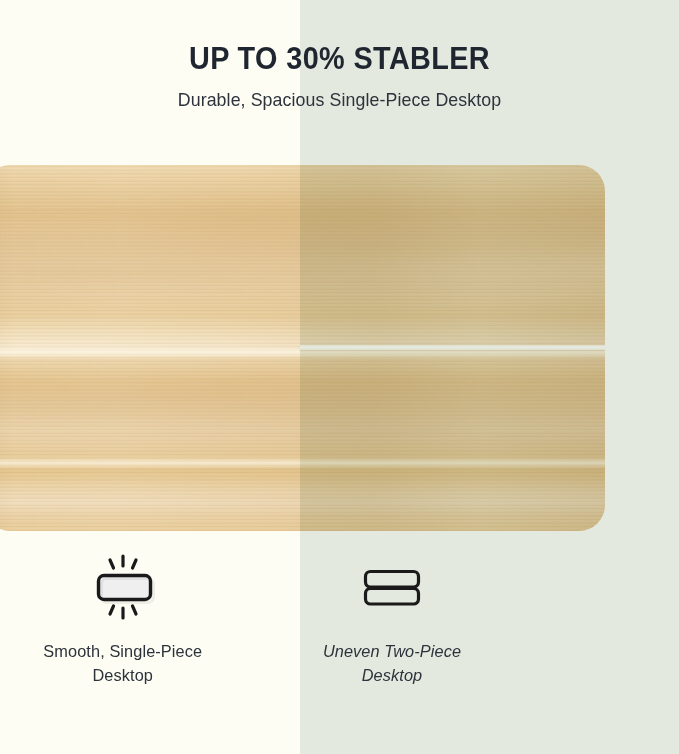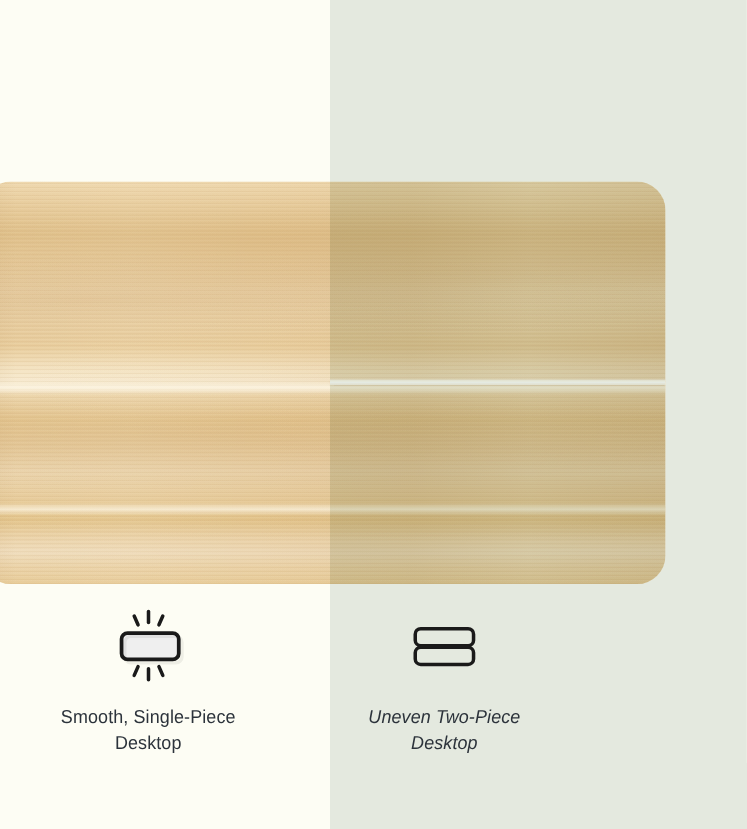--- a/index.html
+++ b/index.html
@@ -189,21 +189,21 @@
     position: absolute;
     left: 316px; top: 0;
     width: 305px; height: 366px;
     background: rgba(170,184,158,0.30);
     mix-blend-mode: multiply;
   }
 
   
   .columns {
     position: absolute;
-    left: 16px; top: 548px;
+    left: 4px; top: 548px;
     width: 538px;
     height: 170px;
     display: flex;
     z-index: 5;
   }
   .col {
     width: 50%;
     display: flex;
     flex-direction: column;
     align-items: center;
@@ -229,20 +229,24 @@
   }
 </style>
 </head>
 <body>
 
 <div class="poster">
 
   <div class="bg-left"></div>
   <div class="bg-right"></div>
 
+  <div class="header">
+    <h1 class="headline">UP TO 30% STABLER</h1>
+    <p class="subhead">Durable, Spacious Single-Piece Desktop</p>
+  </div>
 
   <div class="desk-wrap">
     <div class="wood-base"></div>
     <div class="wood-grain-fine"></div>
     <div class="wood-grain-arcs"></div>
     <div class="wood-vert"></div>
     <div class="band-soft-1"></div>
     <div class="band-soft-2"></div>
     <div class="seam"></div>
     <div class="desk-tint"></div>

